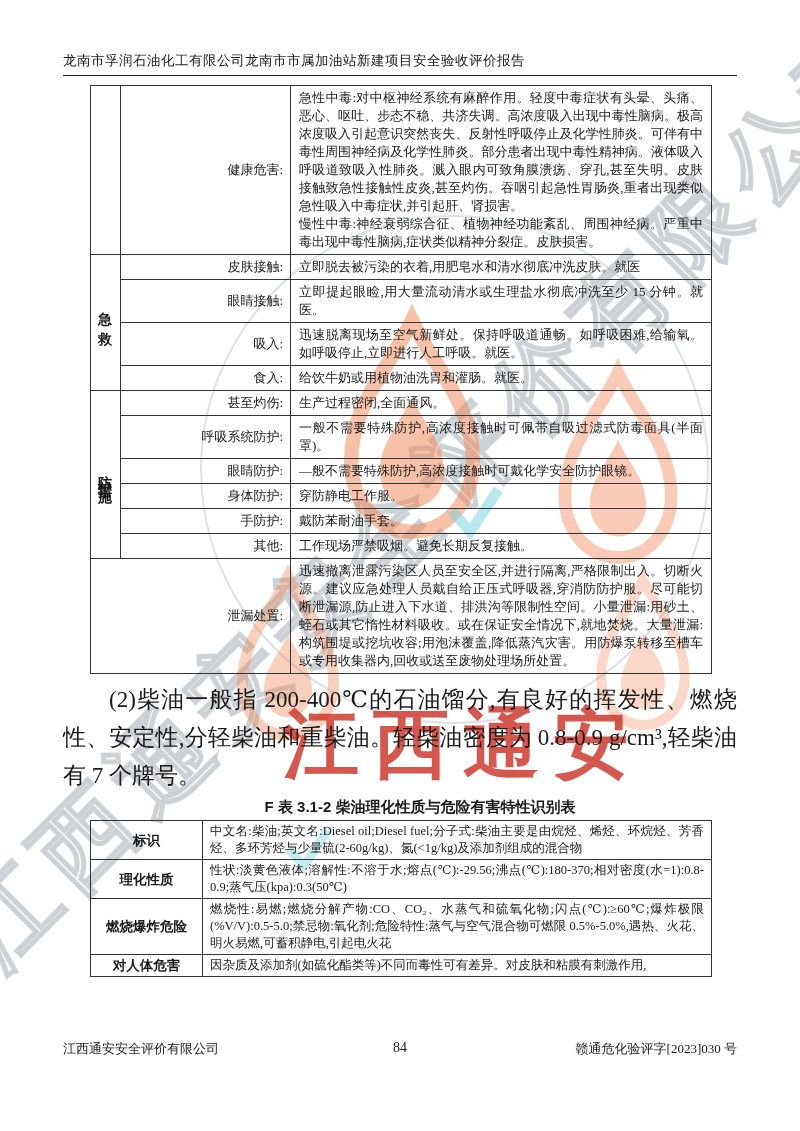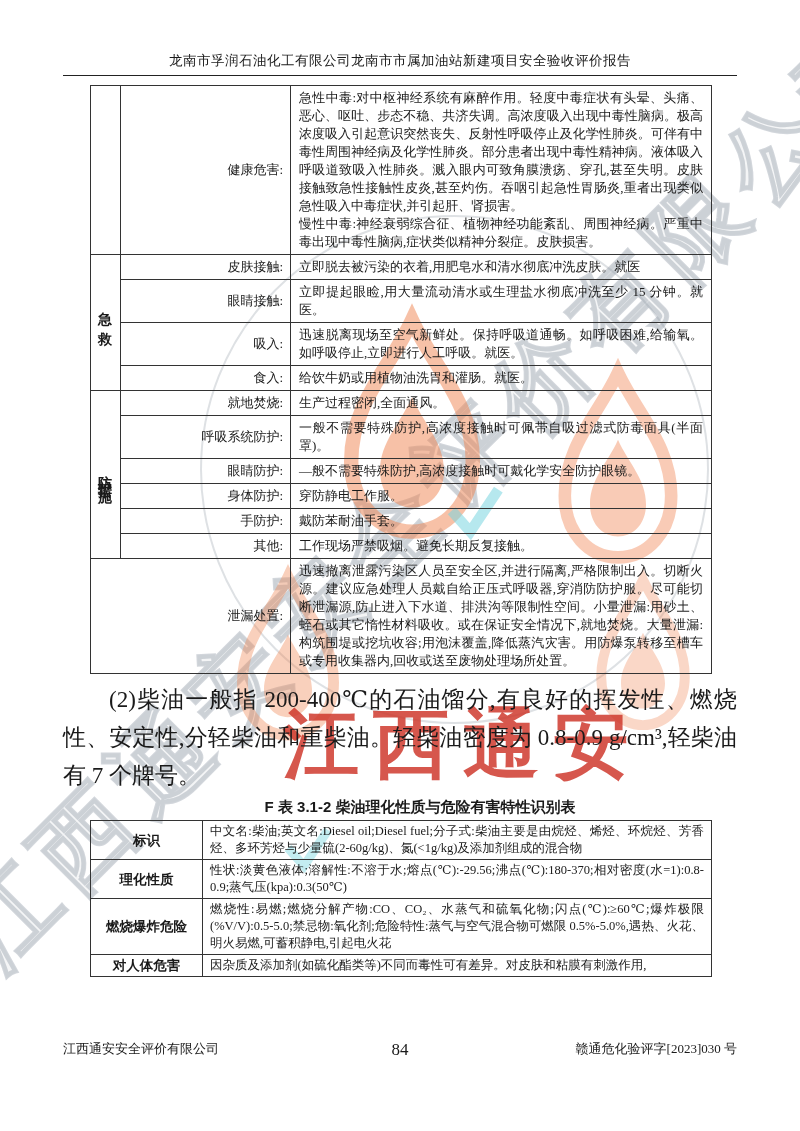--- a/index.html
+++ b/index.html
@@ -32,21 +32,21 @@
     font-size:76px;font-weight:700;letter-spacing:14px;line-height:1;
     color:rgba(205,50,38,0.82);
     font-family:"Liberation Serif","DejaVu Serif",serif;
     white-space:nowrap;
   }
   .wm-cyan{position:absolute;}
   
   .content{position:relative;z-index:1;}
   .hdr{
     padding-top:52px;margin:0 63px;
-    text-align:center;font-size:13.5px;letter-spacing:0.5px;
+    font-size:13.5px;letter-spacing:0.5px;
     border-bottom:1.6px solid #222;
     padding-bottom:5px;
   }
   table{border-collapse:collapse;}
   .tbl1{
     margin:9px 0 0 90px;width:622px;table-layout:fixed;
     font-size:13px;line-height:18px;
   }
   .tbl1 td{border:1px solid #333;vertical-align:middle;}
   .col-a{width:30px;}
@@ -83,21 +83,21 @@
     font-family:"Liberation Sans","DejaVu Sans",sans-serif;
     padding:2px 2px;
   }
   .txt2{text-align:justify;padding:2px 7px;}
   .footer{
     position:absolute;left:0;top:1040px;width:800px;z-index:1;
     display:flex;justify-content:space-between;align-items:baseline;
     padding:0 63px;box-sizing:border-box;
     font-size:13px;
   }
-  .footer .pgnum{position:absolute;left:0;width:100%;text-align:center;font-size:17px;}
+  .footer .pgnum{position:absolute;left:0;width:100%;text-align:center;font-size:14px;}
 </style>
 </head>
 <body>
 
 <div class="page">
 
   <div class="wm">
     <div class="wm-circle"></div>
     <div class="wm-sealtext">江西通安安全评价有限公司</div>
 
@@ -169,21 +169,21 @@
       <tr>
         <td class="lbl">吸入:</td>
         <td class="txt">迅速脱离现场至空气新鲜处。保持呼吸道通畅。如呼吸困难,给输氧。如呼吸停止,立即进行人工呼吸。就医。</td>
       </tr>
       <tr>
         <td class="lbl">食入:</td>
         <td class="txt">给饮牛奶或用植物油洗胃和灌肠。就医。</td>
       </tr>
       <tr>
         <td class="vlabel vs-tight" rowspan="6"><span>防护措施</span></td>
-        <td class="lbl">就地焚烧:</td>
+        <td class="lbl">甚至灼伤:</td>
         <td class="txt">生产过程密闭,全面通风。</td>
       </tr>
       <tr>
         <td class="lbl">呼吸系统防护:</td>
         <td class="txt">一般不需要特殊防护,高浓度接触时可佩带自吸过滤式防毒面具(半面罩)。</td>
       </tr>
       <tr>
         <td class="lbl">眼睛防护:</td>
         <td class="txt">—般不需要特殊防护,高浓度接触时可戴化学安全防护眼镜。</td>
       </tr>

